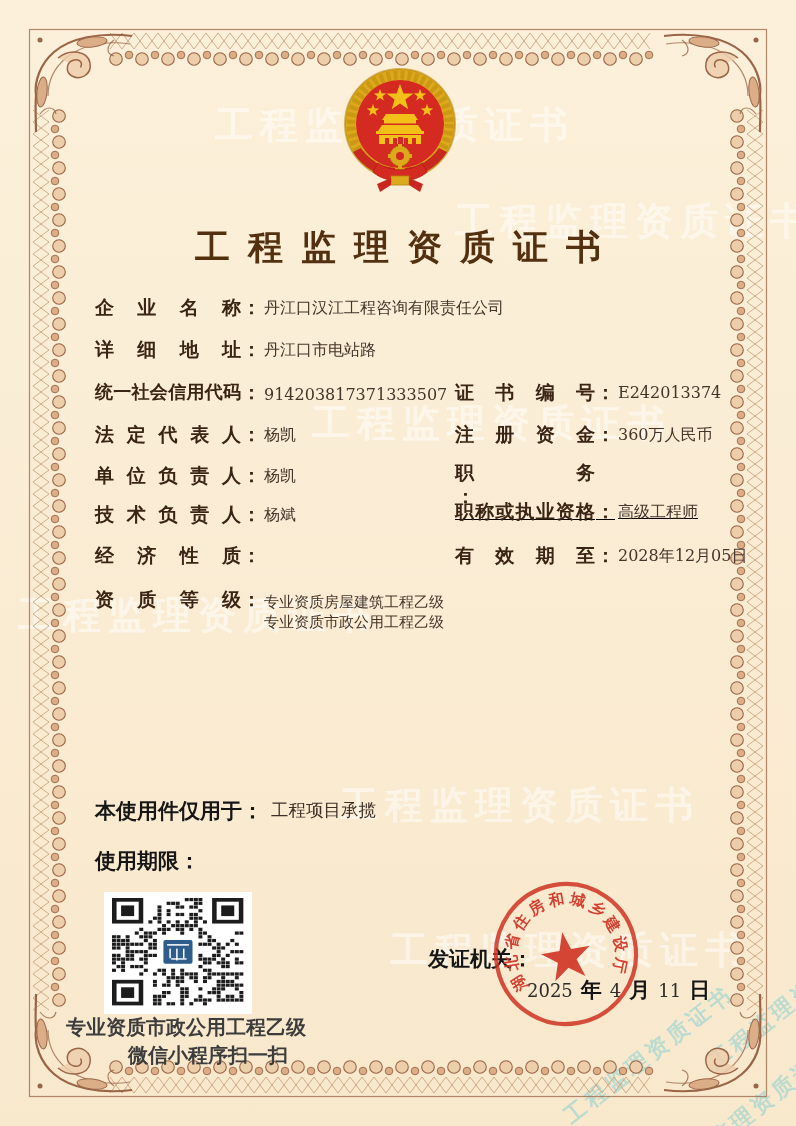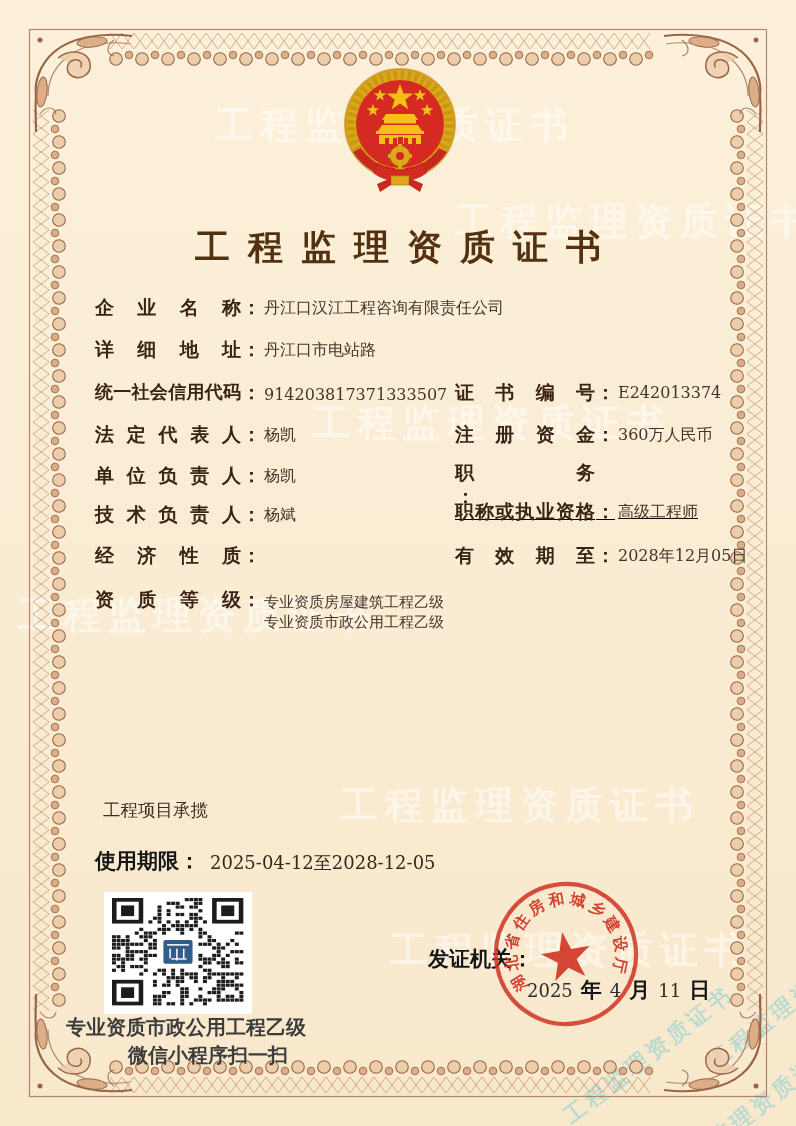--- a/index.html
+++ b/index.html
@@ -675,25 +675,25 @@
     <span class="colon">：</span>
     <span class="val">高级工程师</span>
   </div>
   <div class="row" style="left:455px;top:544px;">
     <span class="lab lab2">有效期至</span>
     <span class="colon">：</span>
     <span class="val">2028年12月05日</span>
   </div>
 
   <div class="usage-row" style="left:95px;top:798px;">
+    <span class="biglab">本使用件仅用于：</span>
     <span class="uval">工程项目承揽</span>
   </div>
   <div class="usage-row" style="left:95px;top:848px;">
     <span class="biglab">使用期限：</span>
-    <span class="pval">2025-04-12至2028-12-05</span>
   </div>
 
   <div class="qr-box">
     <svg id="qr-svg" width="148" height="122">
         <rect x="0" y="0" width="148" height="122" fill="#ffffff"></rect>
         <rect x="8.00" y="6.00" width="31.25" height="25.54" fill="#1c1c1c"></rect>
         <rect x="12.55" y="9.72" width="22.15" height="18.10" fill="#fff"></rect>
         <rect x="17.10" y="13.44" width="13.05" height="10.66" fill="#1c1c1c"></rect>
         <rect x="108.10" y="6.00" width="31.25" height="25.54" fill="#1c1c1c"></rect>
         <rect x="112.65" y="9.72" width="22.15" height="18.10" fill="#fff"></rect>

